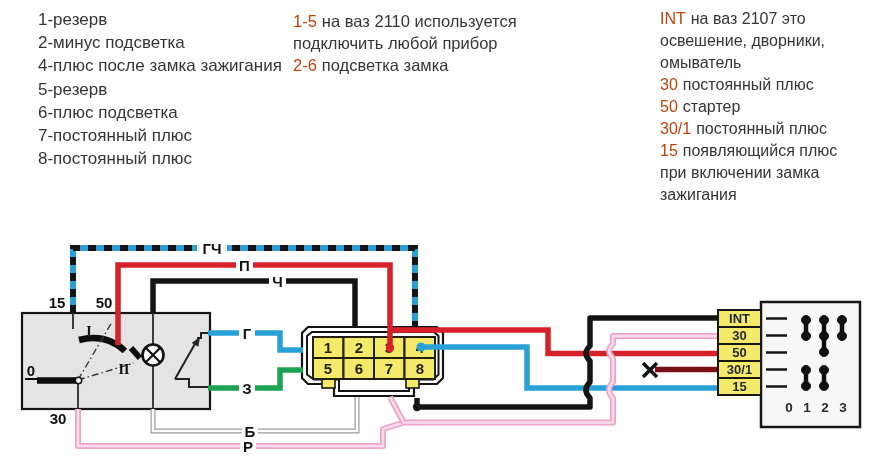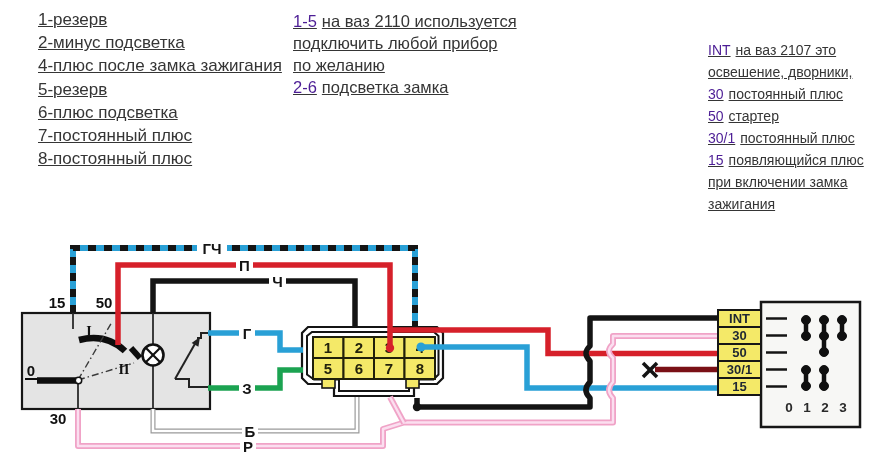--- a/index.html
+++ b/index.html
@@ -1,23 +1,23 @@
 <!DOCTYPE html>
 <html><head>
 <meta charset="utf-8">
 <style>
   html,body{margin:0;padding:0;background:#fff;}
   .stage{position:relative;width:880px;height:463px;background:#ffffff;overflow:hidden;
          font-family:"Liberation Sans",sans-serif;}
   .txtcol{position:absolute;color:#353535;}
-  .txtcol .ln{white-space:nowrap;text-decoration:underline;}
+  .txtcol .ln{white-space:nowrap;}
   .legend{left:38px;top:8px;font-size:17px;line-height:23.2px;}
   .note-c{left:293px;top:10px;font-size:16.5px;line-height:22px;}
-  .note-r{left:708px;top:8px;font-size:14px;line-height:22px;margin-top:31px;}
-  .hl{color:#4c1d95;}
+  .note-r{left:660px;top:8px;font-size:16px;line-height:22px;}
+  .hl{color:#c2410c;}
   .hl:empty{display:none;}
   .hl:not(:empty){margin-right:5px;}
   svg.diagram{position:absolute;left:0;top:0;}
   .wlab{font:bold 15px "Liberation Sans",sans-serif;fill:#141414;}
   .term{font:bold 15px "Liberation Sans",sans-serif;fill:#101010;}
   .pinnum{font:bold 15px "Liberation Sans",sans-serif;fill:#23230c;}
   .rterm{font:bold 13px "Liberation Sans",sans-serif;fill:#1f2732;}
   .posnum{font:bold 13.5px "Liberation Sans",sans-serif;fill:#2a2a2a;}
   .roman{font:bold 14px "Liberation Serif",serif;fill:#111;}
 </style>
@@ -32,27 +32,27 @@
     <div class="ln">4-плюс после замка зажигания</div>
     <div class="ln">5-резерв</div>
     <div class="ln">6-плюс подсветка</div>
     <div class="ln">7-постоянный плюс</div>
     <div class="ln">8-постоянный плюс</div>
   </div>
 
   <div class="txtcol note-c">
     <div class="ln"><span class="hl">1-5</span><span>на ваз 2110 используется</span></div>
     <div class="ln"><span>подключить любой прибор</span></div>
-    <div class="ln"><span>по желанию</span></div>
     <div class="ln"><span class="hl">2-6</span><span>подсветка замка</span></div>
   </div>
 
   <div class="txtcol note-r">
     <div class="ln"><span class="hl">INT</span><span>на ваз 2107 это</span></div>
     <div class="ln"><span>освешение, дворники,</span></div>
+    <div class="ln"><span>омыватель</span></div>
     <div class="ln"><span class="hl">30</span><span>постоянный плюс</span></div>
     <div class="ln"><span class="hl">50</span><span>стартер</span></div>
     <div class="ln"><span class="hl">30/1</span><span>постоянный плюс</span></div>
     <div class="ln"><span class="hl">15</span><span>появляющийся плюс</span></div>
     <div class="ln"><span>при включении замка</span></div>
     <div class="ln"><span>зажигания</span></div>
   </div>
 
   <svg class="diagram" width="880" height="463" viewBox="0 0 880 463">
 

